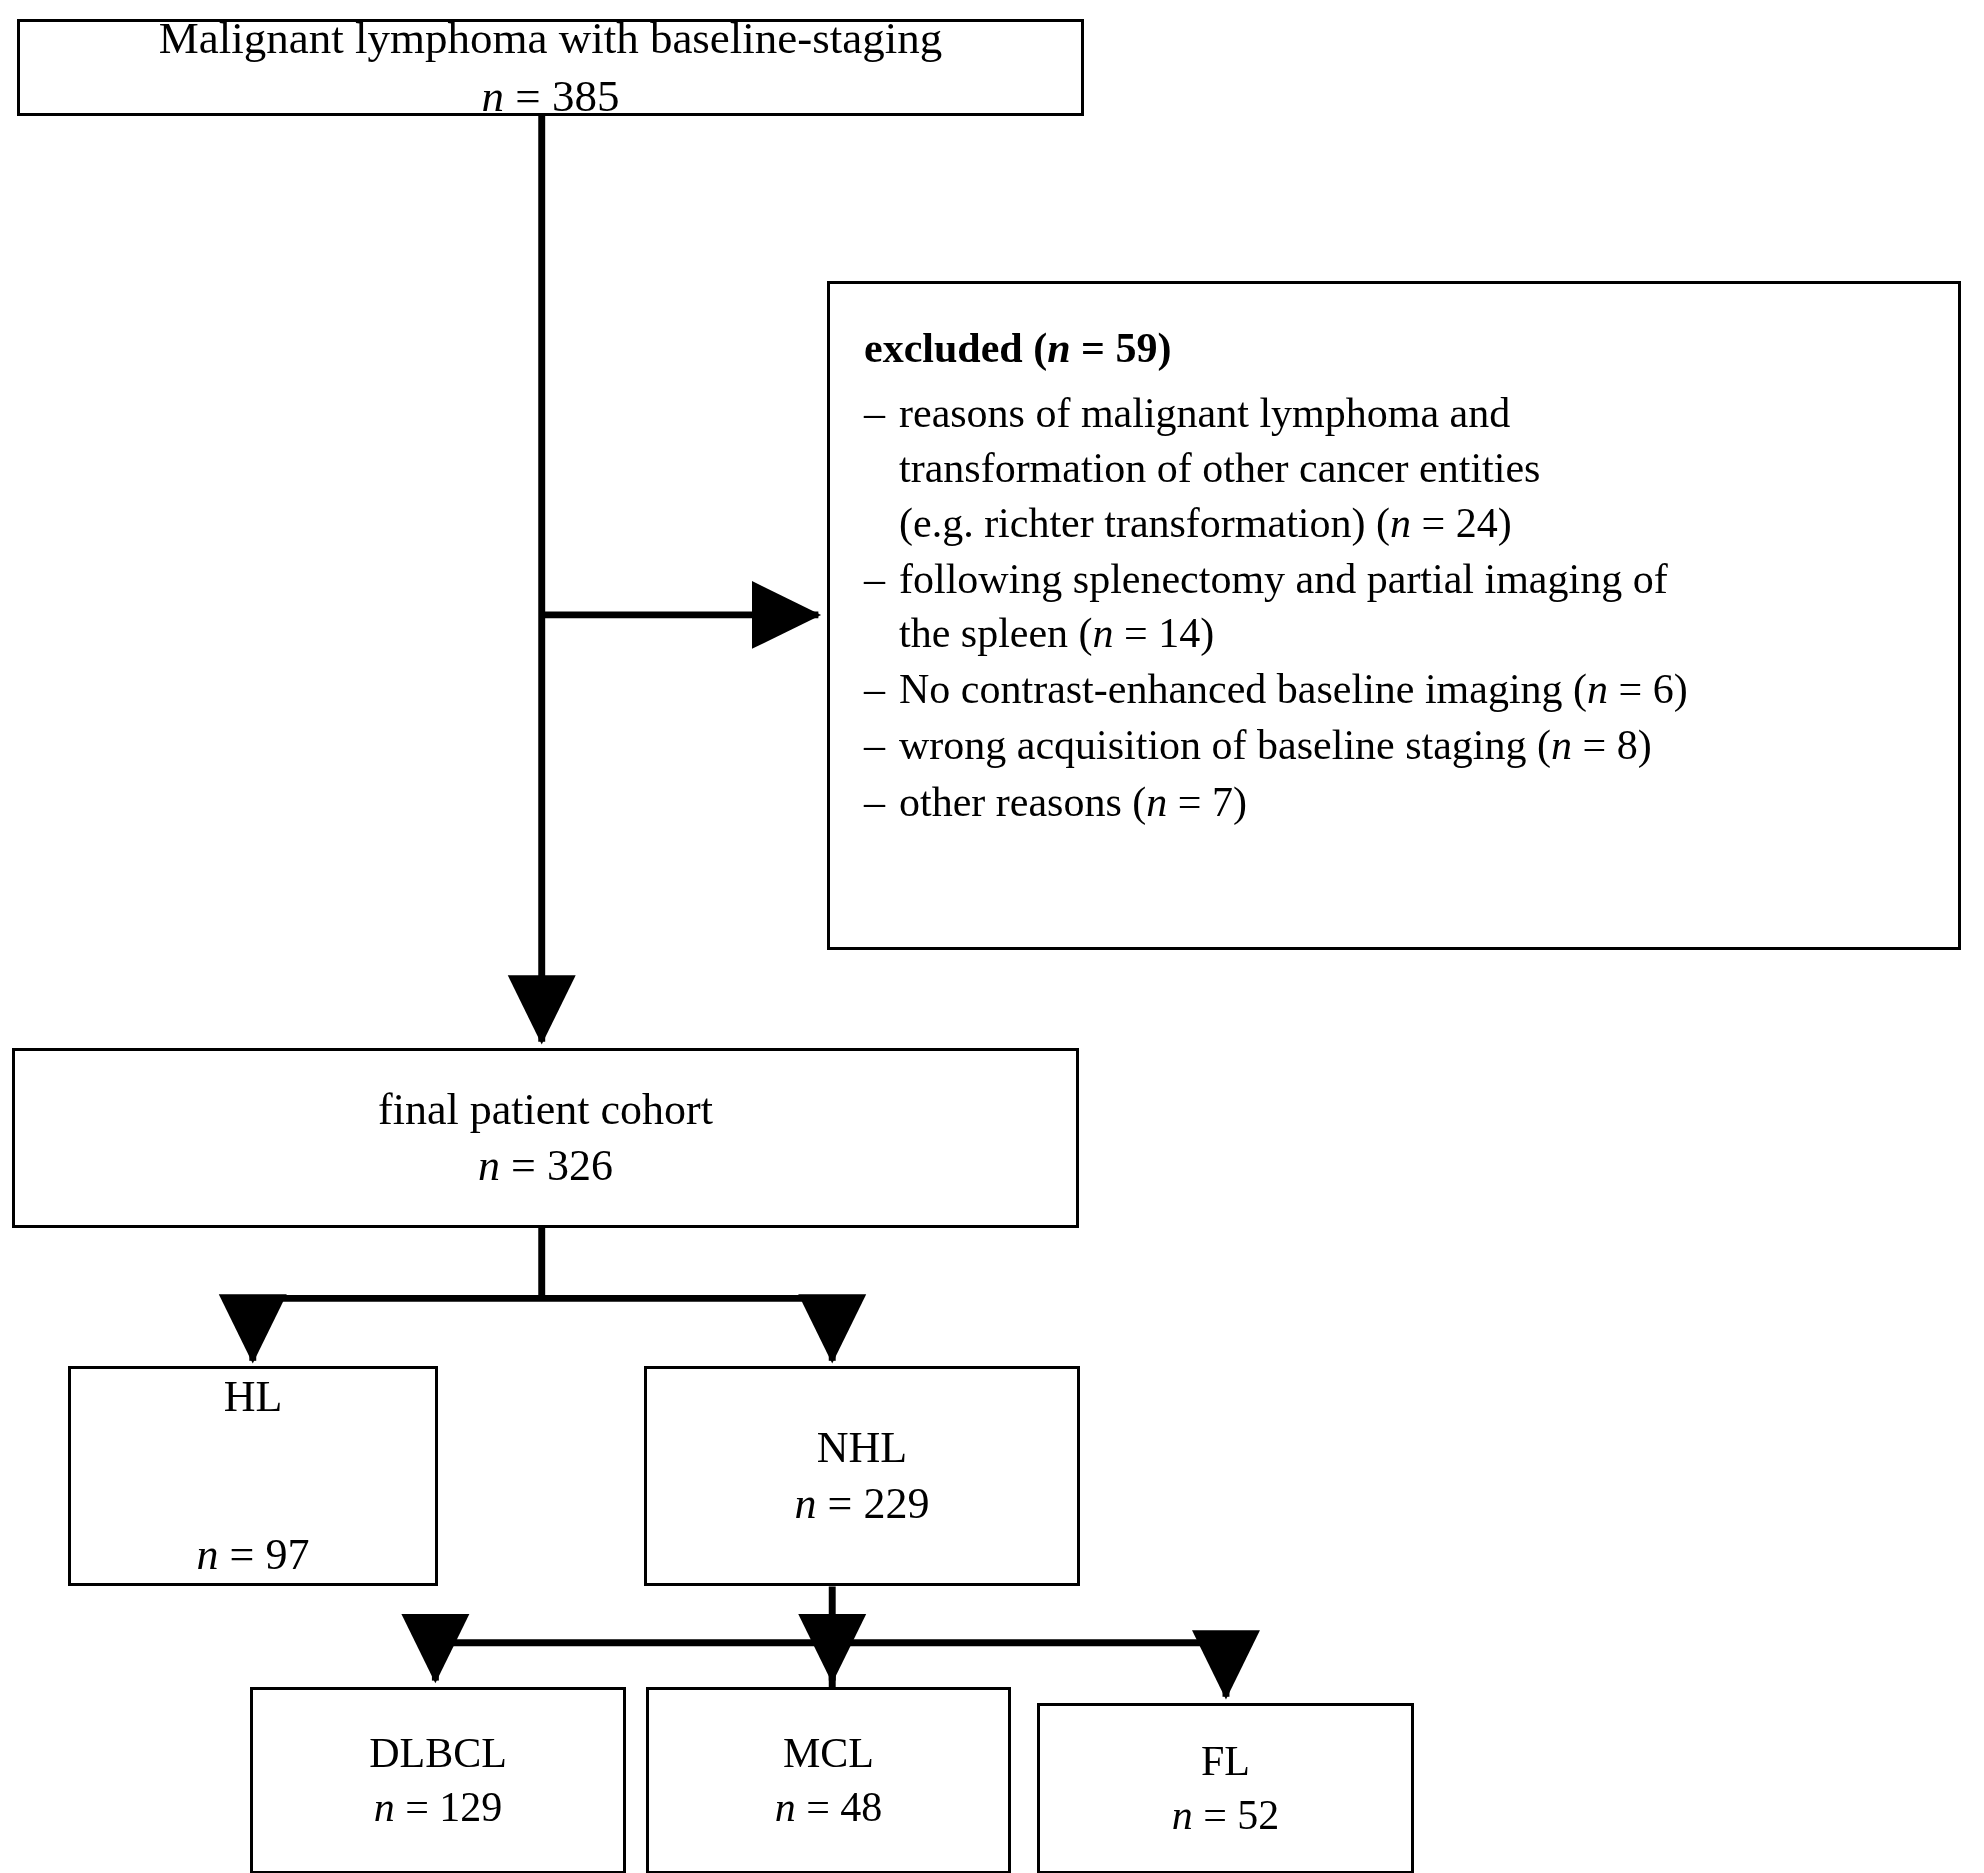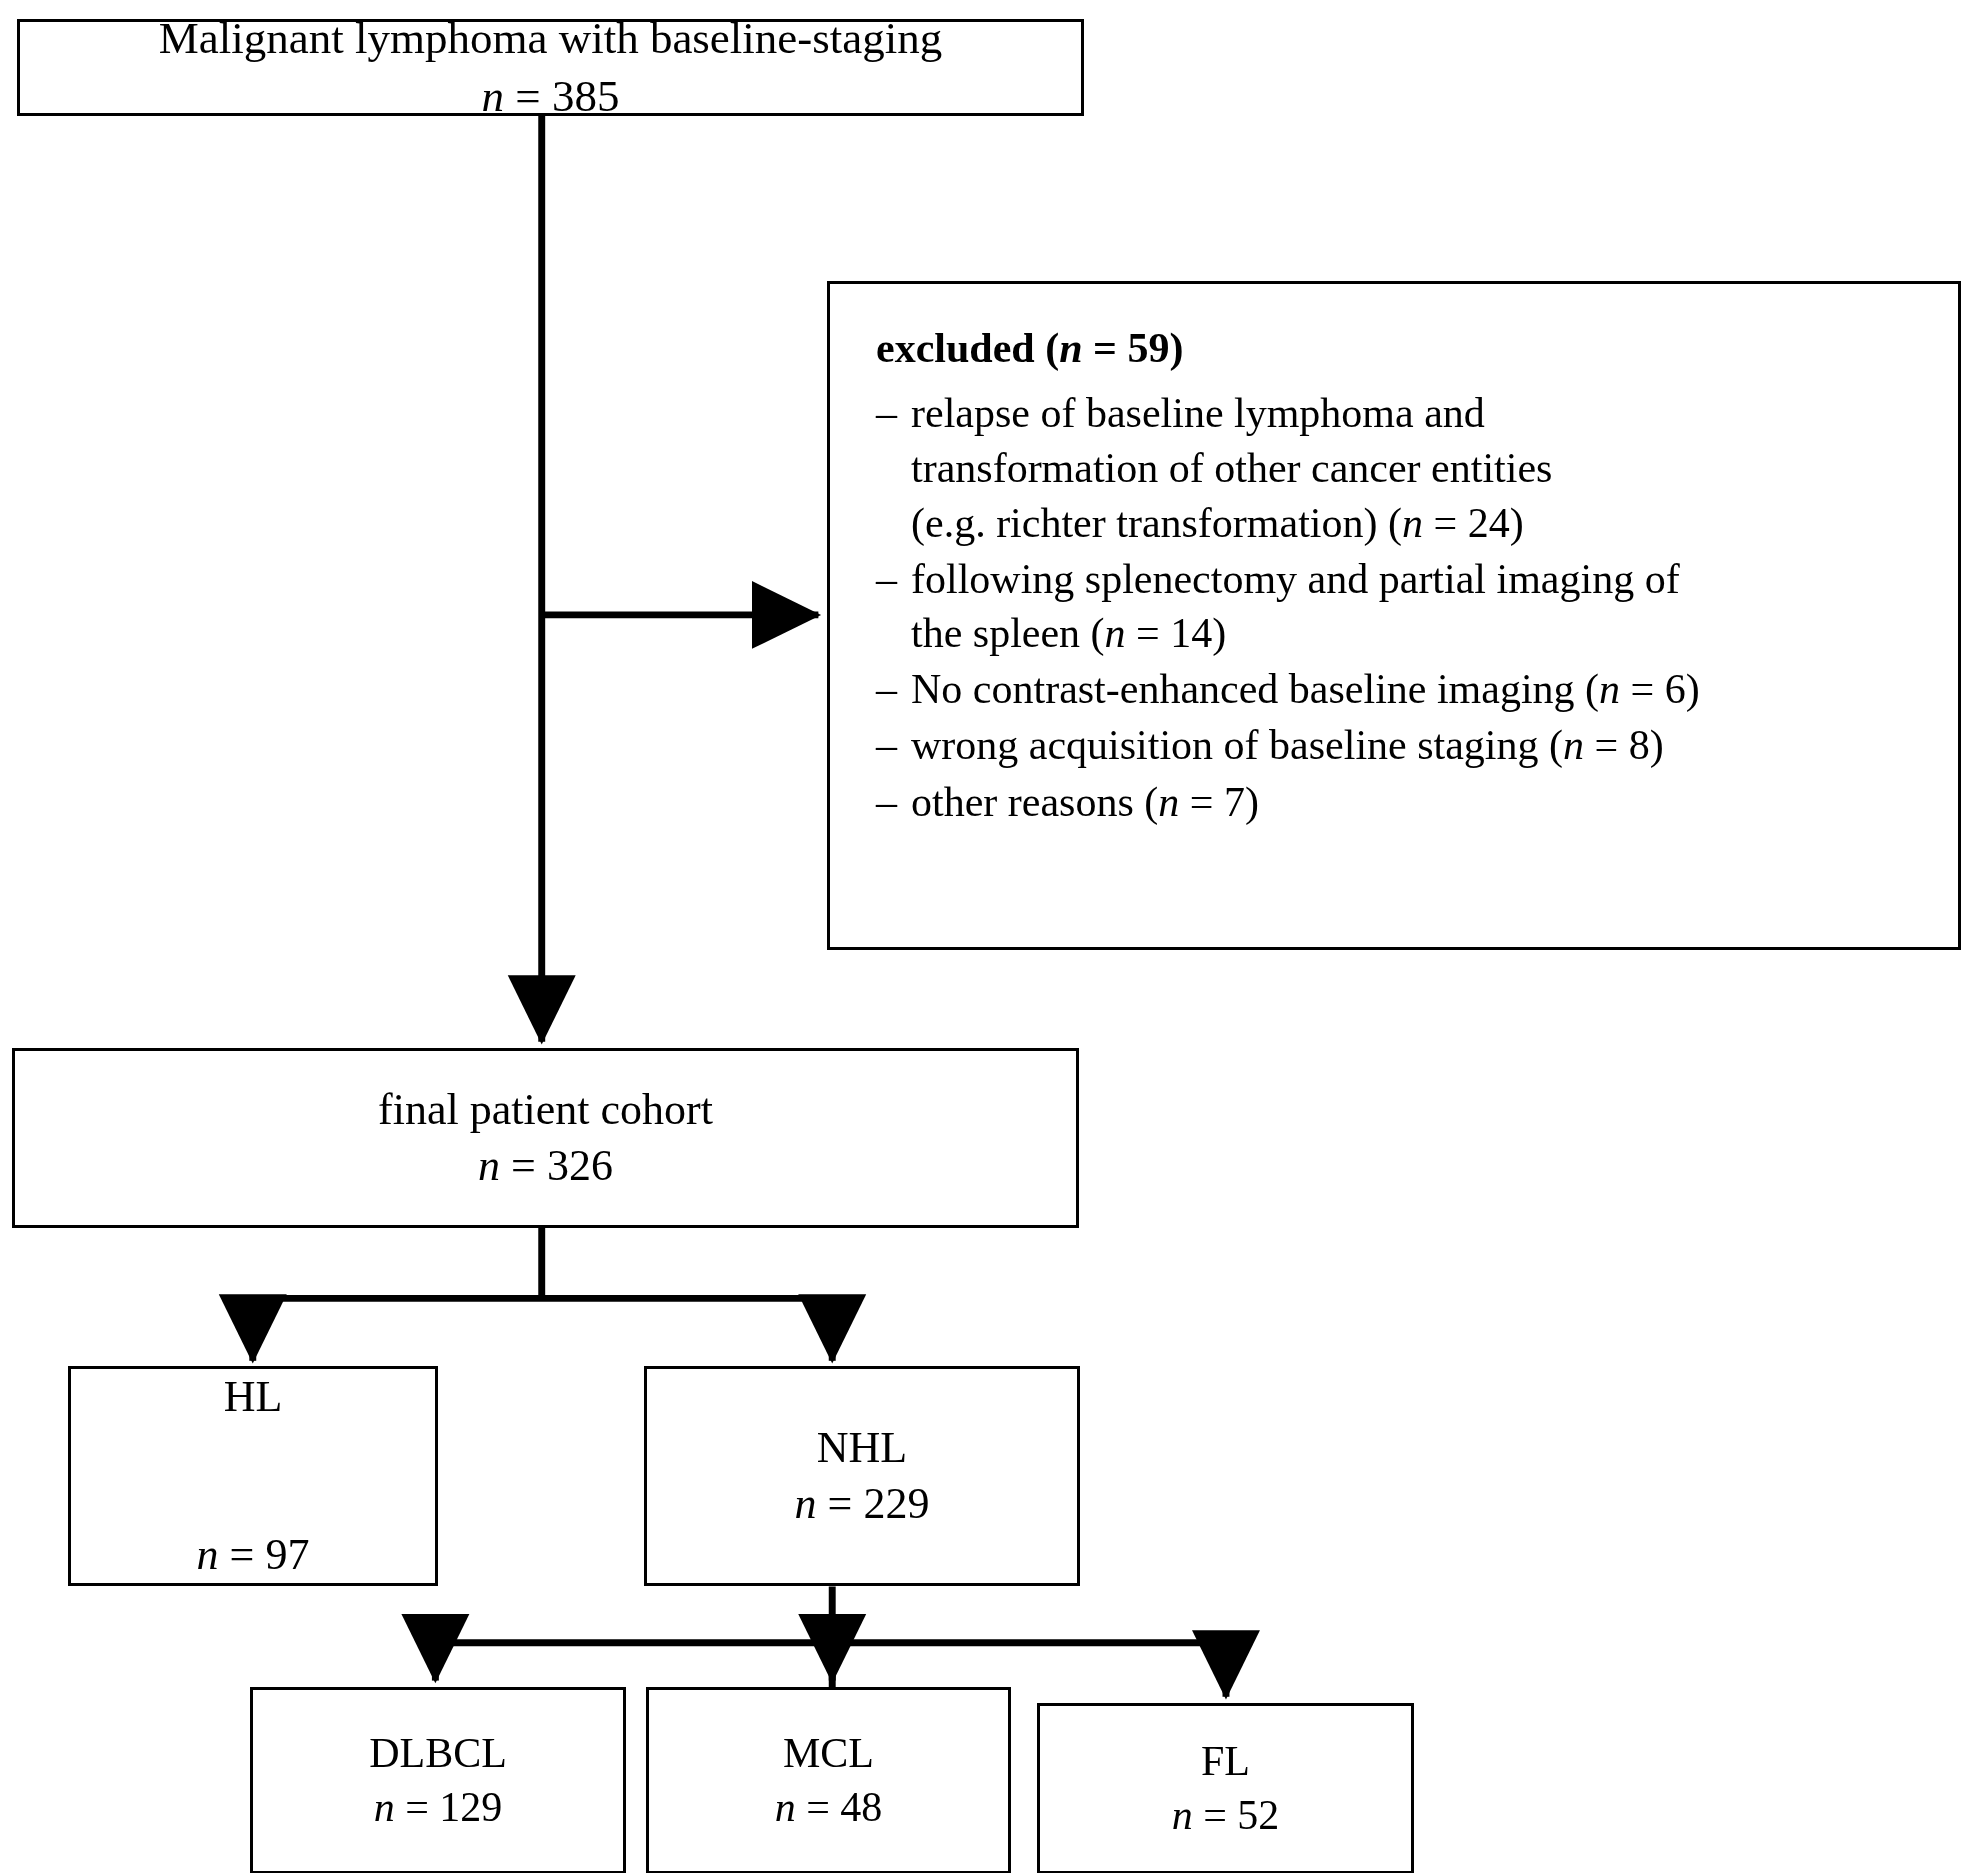--- a/index.html
+++ b/index.html
@@ -41,21 +41,21 @@
     white-space: nowrap;
   }
   .node.big-text { font-size: 45px; }
   .node.mid-text { font-size: 44px; }
   .node.small-text { font-size: 42px; }
 
   
   .node.excluded-panel {
     display: block;
     text-align: left;
-    padding: 37px 26px 23px 46px;
+    padding: 37px 26px 23px 34px;
     font-size: 42px;
     line-height: 1.30;
   }
   .excluded-title {
     font-weight: bold;
     display: block;
     margin-bottom: 10.8px;
   }
   .excl-list {
     display: block;
@@ -115,21 +115,21 @@
   </div>
 
   <div class="node excluded-panel" style="left:827px; top:281px; width:1134px; height:669px;">
     <span class="excluded-title"><span>excluded (</span><i class="it">n</i><span> = </span><span>59)</span></span>
 
     <span class="excl-list">
 
       <span class="excl-item">
         <span class="excl-dash">–</span>
         <span class="excl-text">
-          <span class="sub">relapse of baseline lymphoma and</span>
+          <span class="sub">reasons of malignant lymphoma and</span>
           <span class="sub">transformation of other cancer entities</span>
           <span class="sub"><span>(e.g. richter transformation) (</span><i class="it">n</i><span> = </span><span>24)</span></span>
         </span>
       </span>
 
       <span class="excl-item">
         <span class="excl-dash">–</span>
         <span class="excl-text">
           <span class="sub">following splenectomy and partial imaging of</span>
           <span class="sub"><span>the spleen (</span><i class="it">n</i><span> = </span><span>14)</span></span>

